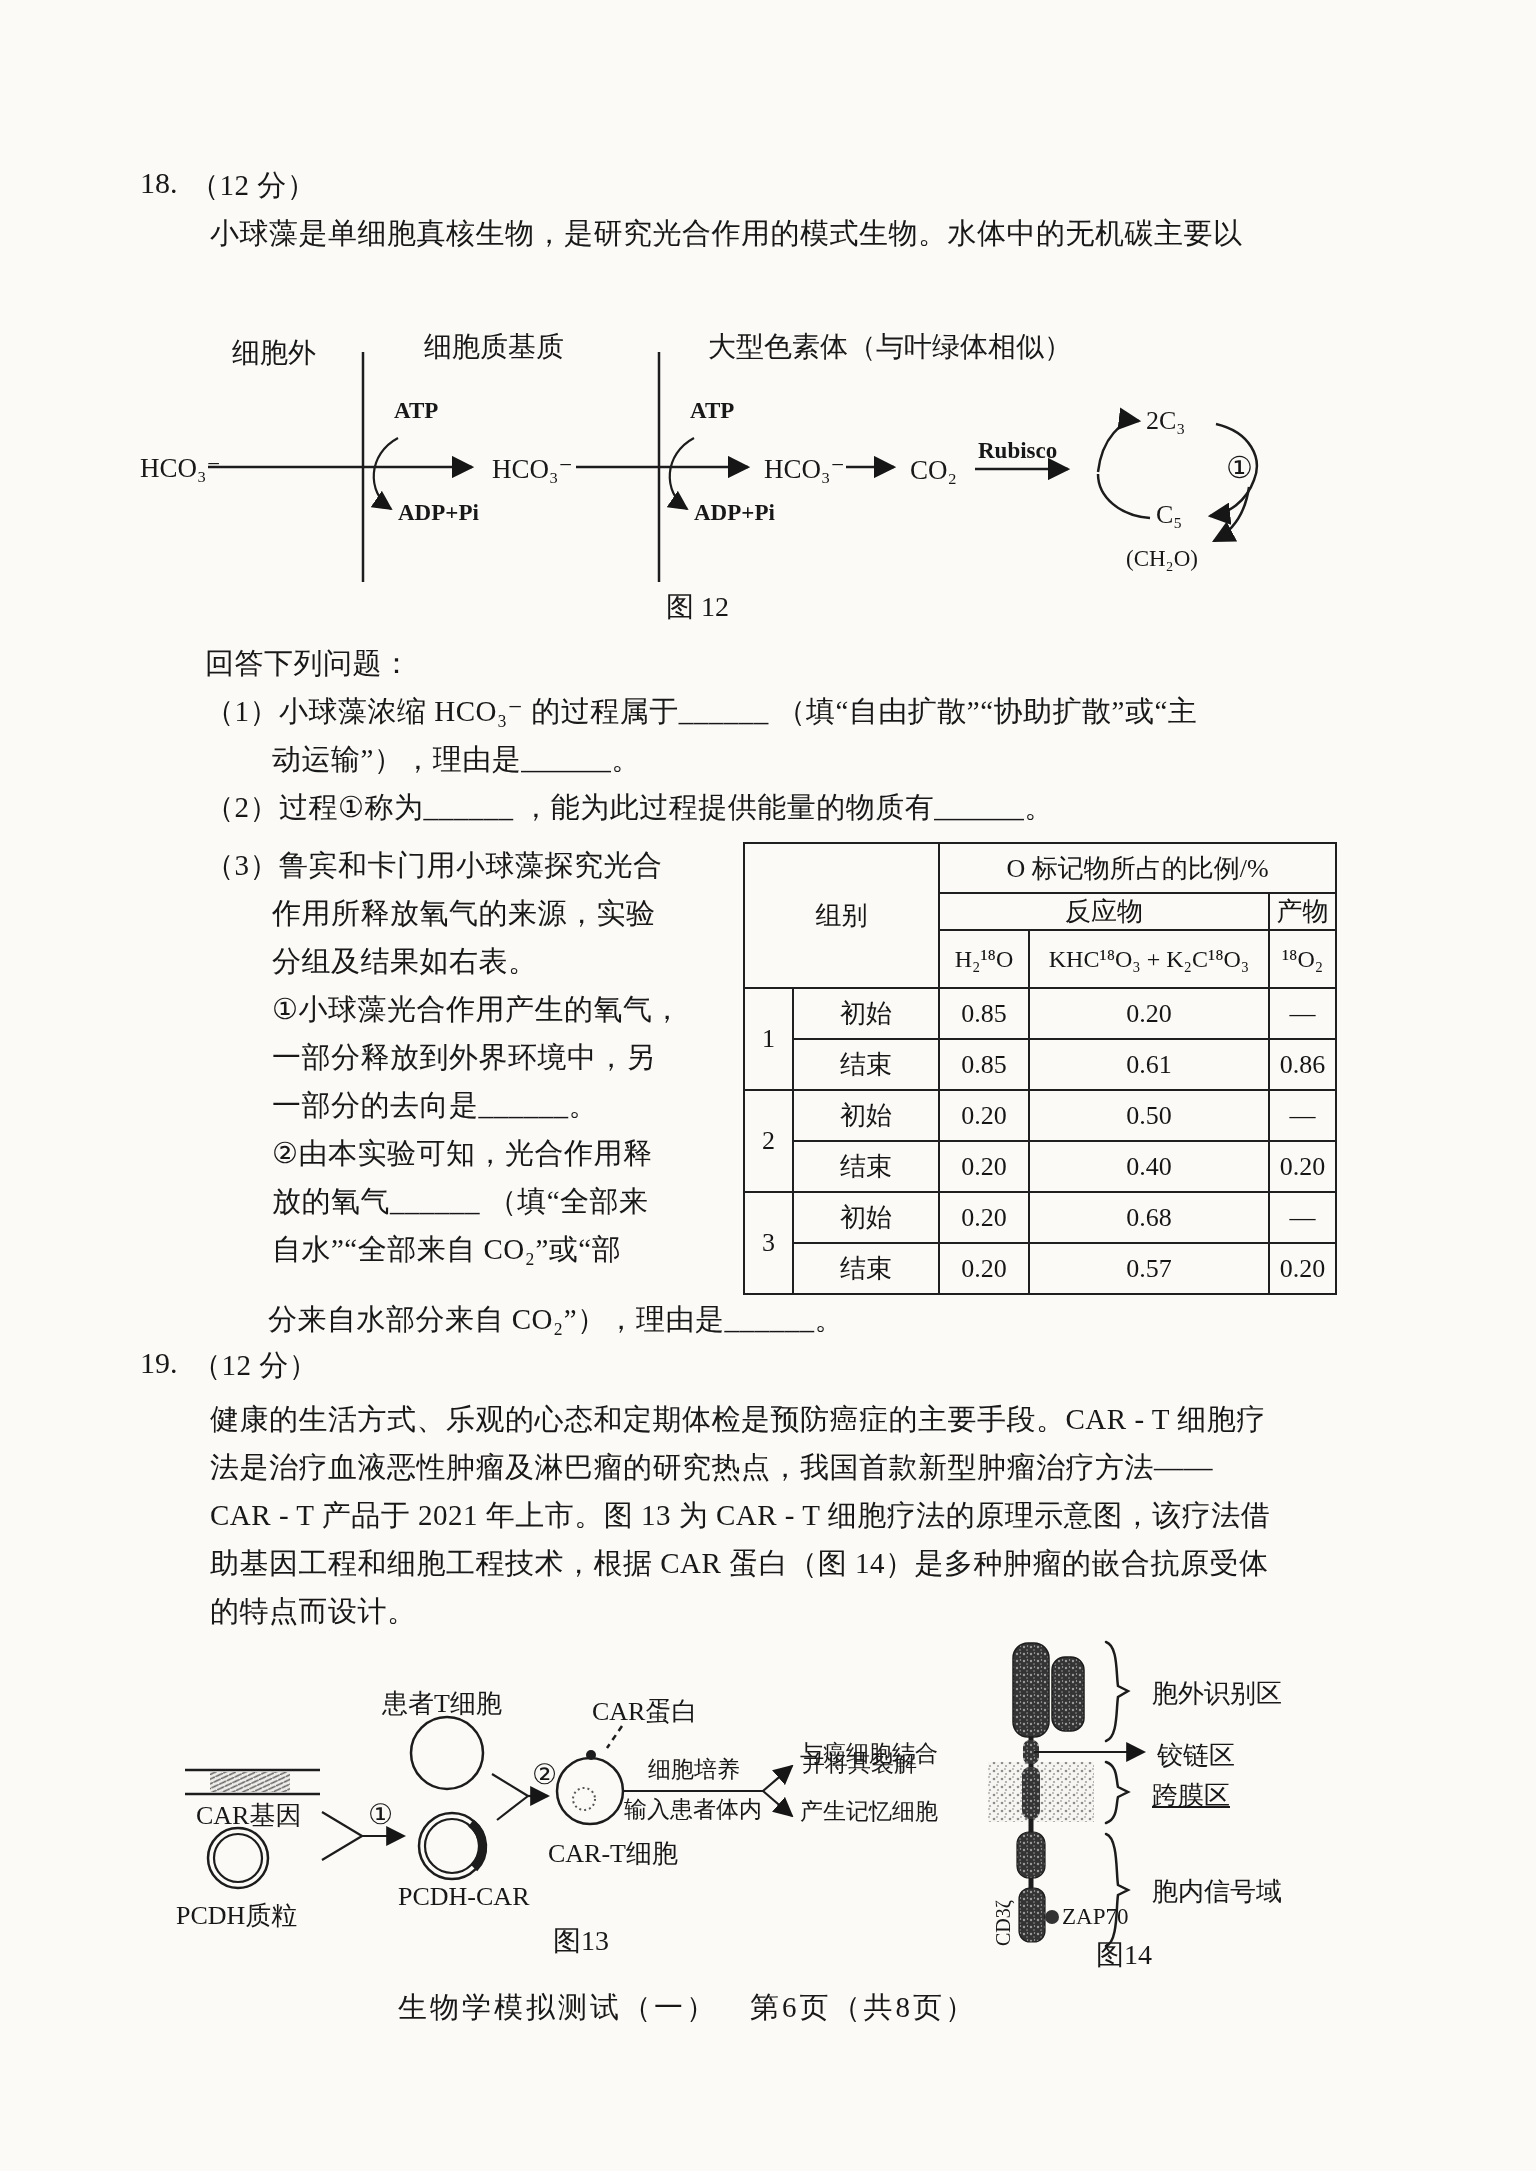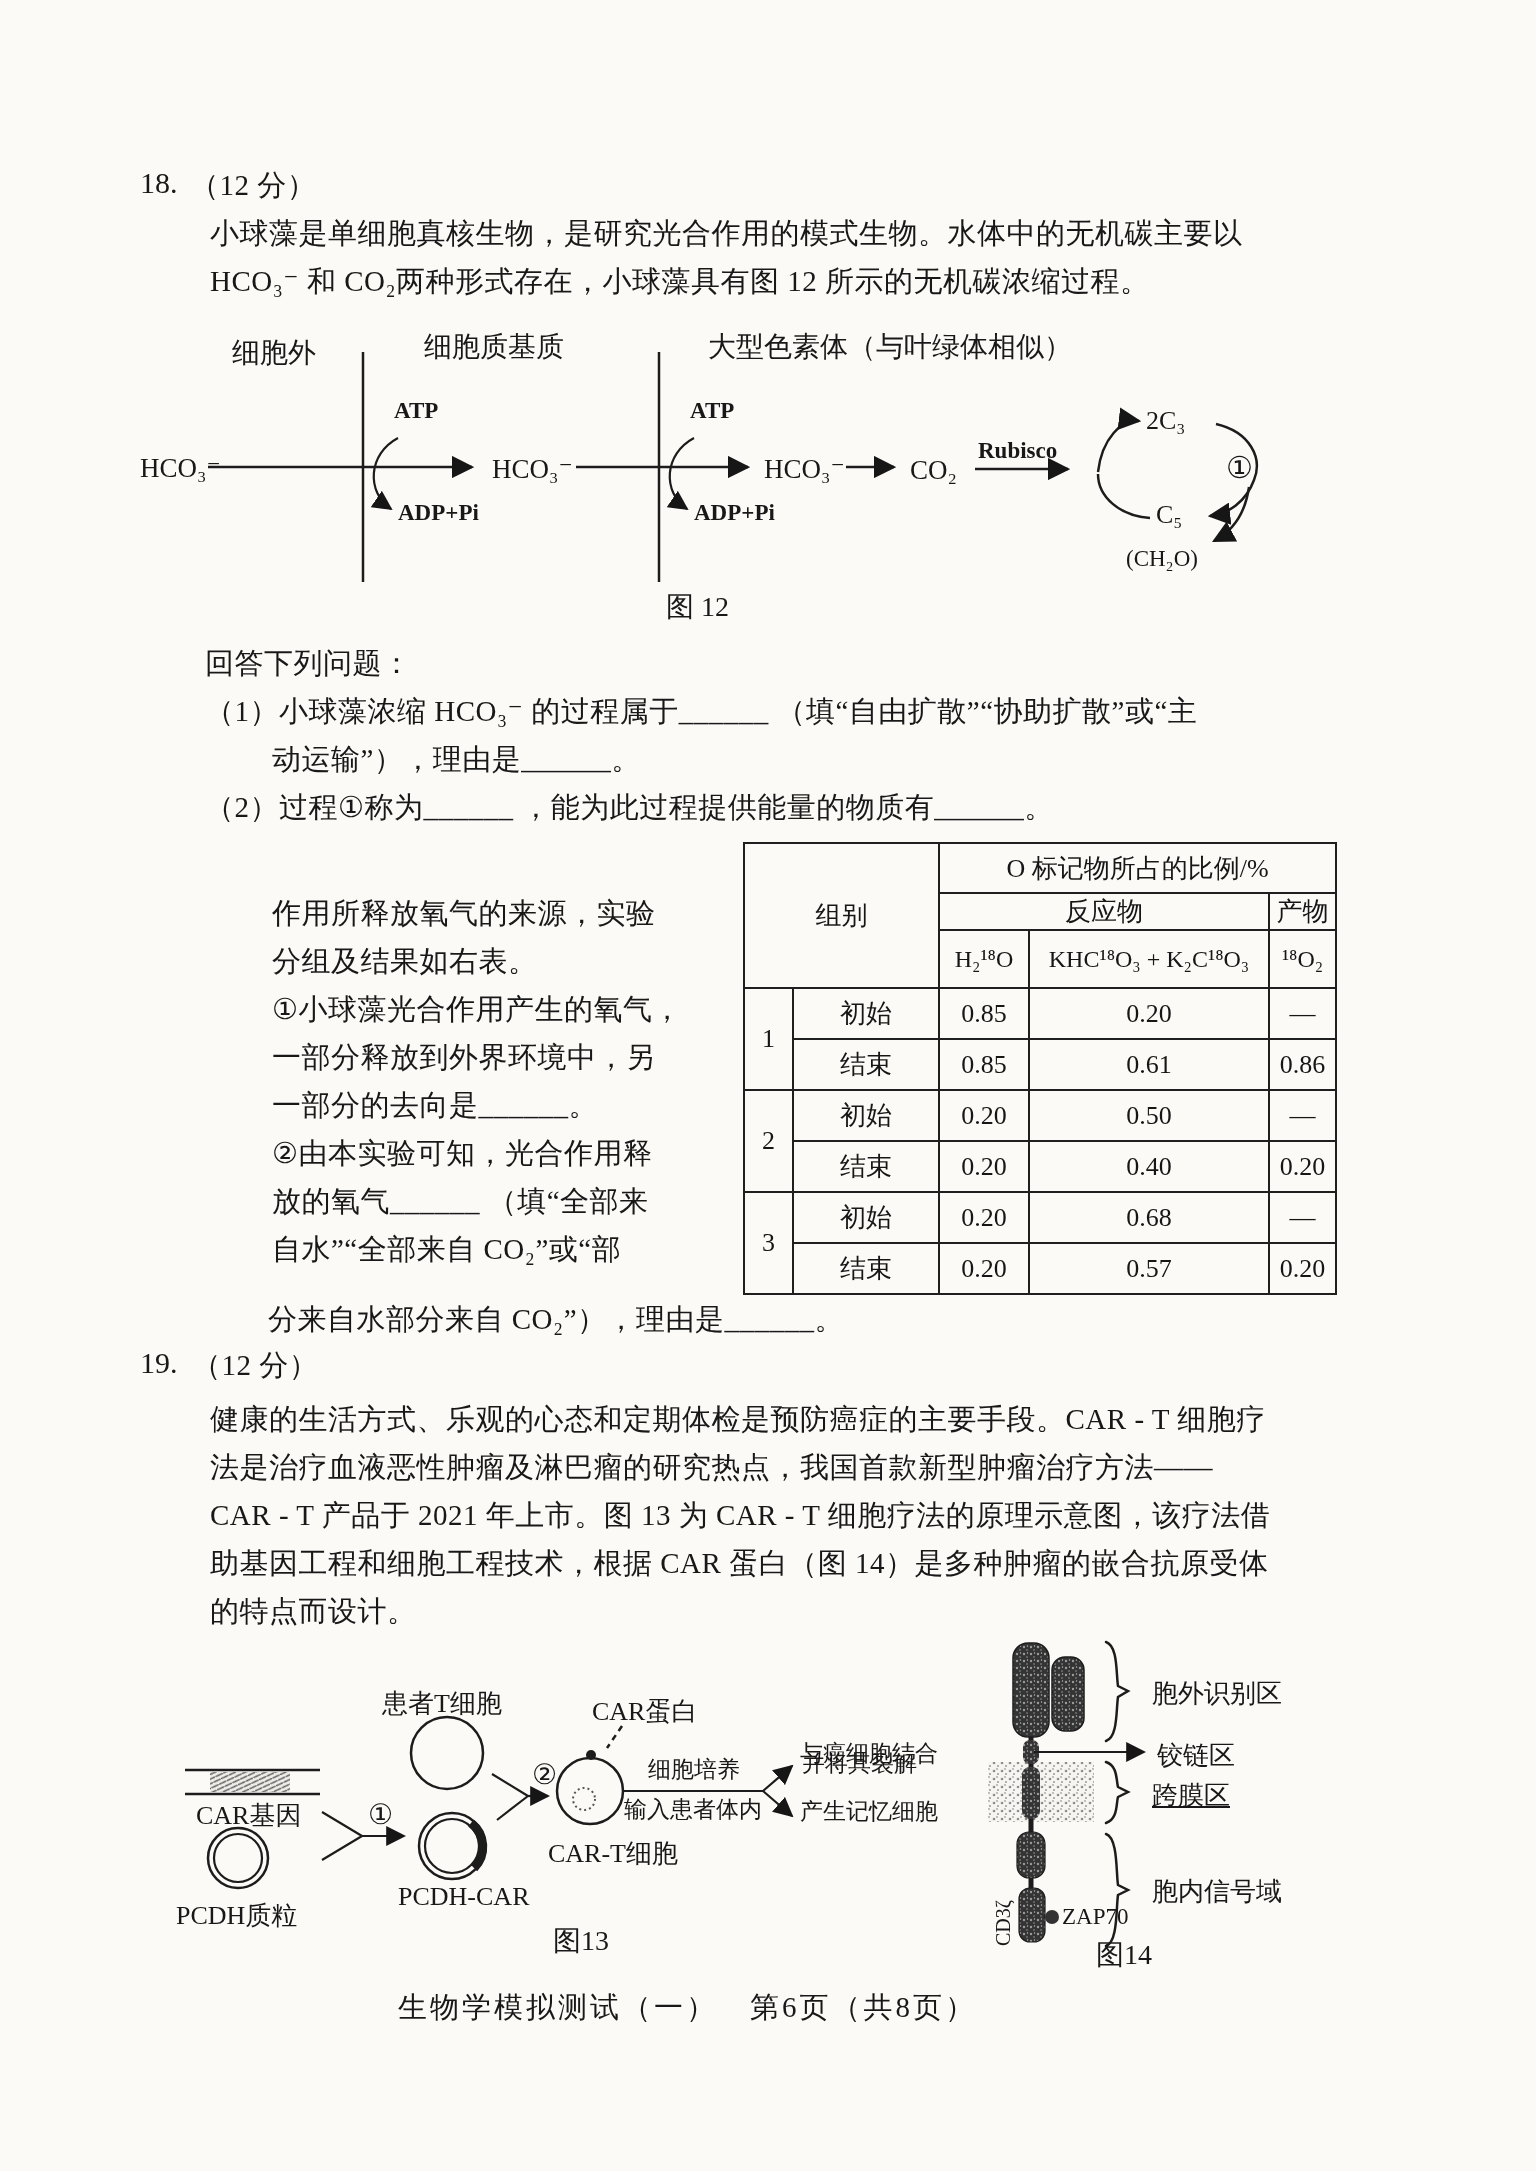--- a/index.html
+++ b/index.html
@@ -96,21 +96,20 @@
       <path d="M1034,1752 H1144" stroke-width="2.2" marker-end="url(#ah)"></path>
       <path d="M1106,1642 C1118,1646 1116,1673 1118,1686 L1128,1691 L1118,1697 C1116,1710 1118,1737 1106,1741" stroke-width="2.5" stroke-linecap="round"></path>
       <path d="M1106,1762 C1118,1766 1116,1780 1118,1787 L1128,1792 L1118,1797 C1116,1804 1118,1819 1106,1823" stroke-width="2.5" stroke-linecap="round"></path>
       <path d="M1106,1834 C1118,1838 1116,1872 1118,1885 L1128,1890 L1118,1895 C1116,1908 1118,1942 1106,1946" stroke-width="2.5" stroke-linecap="round"></path>
     </g>
   </svg>
 
   <span class="t fs30" style="left:140px;top:166px;">18.</span>
   <span class="t fs29" style="left:190px;top:166px;">（12 分）</span>
   <span class="t fs29" style="left:210px;top:214px;">小球藻是单细胞真核生物，是研究光合作用的模式生物。水体中的无机碳主要以</span>
-  <span class="t fs29" style="left:210px;top:262px;">HCO₃⁻ 和 CO₂两种形式存在，小球藻具有图 12 所示的无机碳浓缩过程。</span>
 
   <span class="t fs28" style="left:232px;top:334px;">细胞外</span>
   <span class="t fs28" style="left:424px;top:328px;">细胞质基质</span>
   <span class="t fs28" style="left:708px;top:328px;">大型色素体（与叶绿体相似）</span>
   <span class="t fs25 bold" style="left:394px;top:398px;">ATP</span>
   <span class="t fs25 bold" style="left:690px;top:398px;">ATP</span>
   <span class="t fs25 bold" style="left:398px;top:500px;">ADP+Pi</span>
   <span class="t fs25 bold" style="left:694px;top:500px;">ADP+Pi</span>
   <span class="t fs27" style="left:140px;top:452px;">HCO₃⁻</span>
   <span class="t fs27" style="left:492px;top:453px;">HCO₃⁻</span>
@@ -120,20 +119,21 @@
   <span class="t fs26" style="left:1146px;top:406px;">2C₃</span>
   <span class="t fs30 circ" style="left:1226px;top:450px;">①</span>
   <span class="t fs26" style="left:1156px;top:500px;">C₅</span>
   <span class="t fs25" style="left:1126px;top:546px;">(CH₂O)</span>
   <span class="t fs28" style="left:666px;top:588px;">图 12</span>
 
   <span class="t fs29" style="left:205px;top:644px;">回答下列问题：</span>
   <span class="t fs29" style="left:205px;top:692px;">（1）小球藻浓缩 HCO₃⁻ 的过程属于______ （填“自由扩散”“协助扩散”或“主</span>
   <span class="t fs29" style="left:272px;top:740px;">动运输”），理由是______。</span>
   <span class="t fs29" style="left:205px;top:788px;">（2）过程①称为______ ，能为此过程提供能量的物质有______。</span>
+  <span class="t fs29" style="left:205px;top:846px;">（3）鲁宾和卡门用小球藻探究光合</span>
   <span class="t fs29" style="left:272px;top:894px;">作用所释放氧气的来源，实验</span>
   <span class="t fs29" style="left:272px;top:942px;">分组及结果如右表。</span>
   <span class="t fs29" style="left:272px;top:990px;">①小球藻光合作用产生的氧气，</span>
   <span class="t fs29" style="left:272px;top:1038px;">一部分释放到外界环境中，另</span>
   <span class="t fs29" style="left:272px;top:1086px;">一部分的去向是______。</span>
   <span class="t fs29" style="left:272px;top:1134px;">②由本实验可知，光合作用释</span>
   <span class="t fs29" style="left:272px;top:1182px;">放的氧气______ （填“全部来</span>
   <span class="t fs29" style="left:272px;top:1230px;">自水”“全部来自 CO₂”或“部</span>
   <span class="t fs29" style="left:268px;top:1300px;">分来自水部分来自 CO₂”），理由是______。</span>
 

